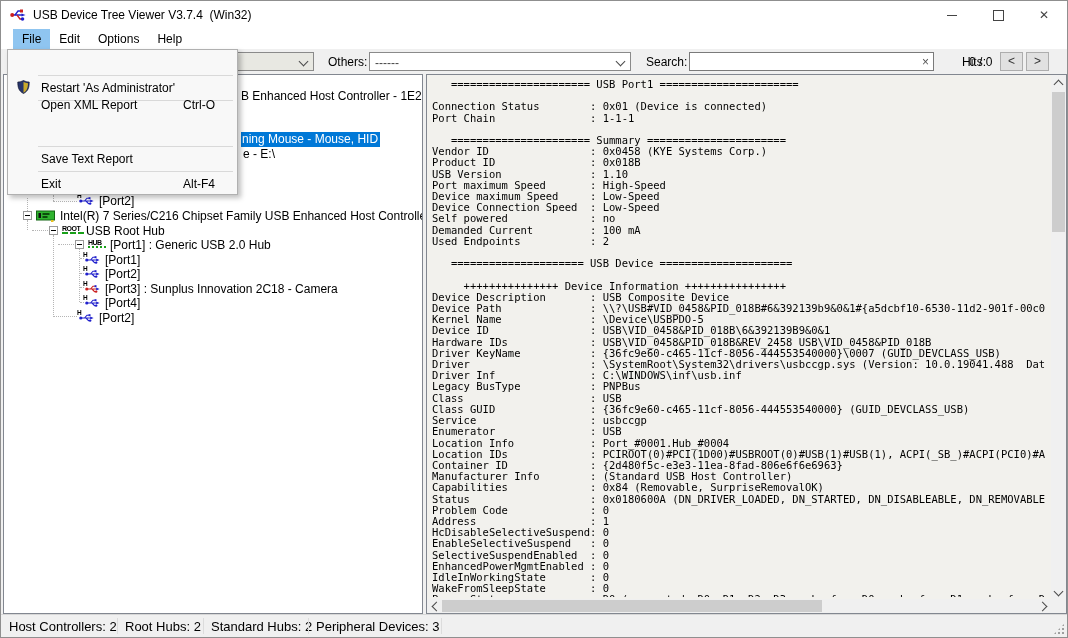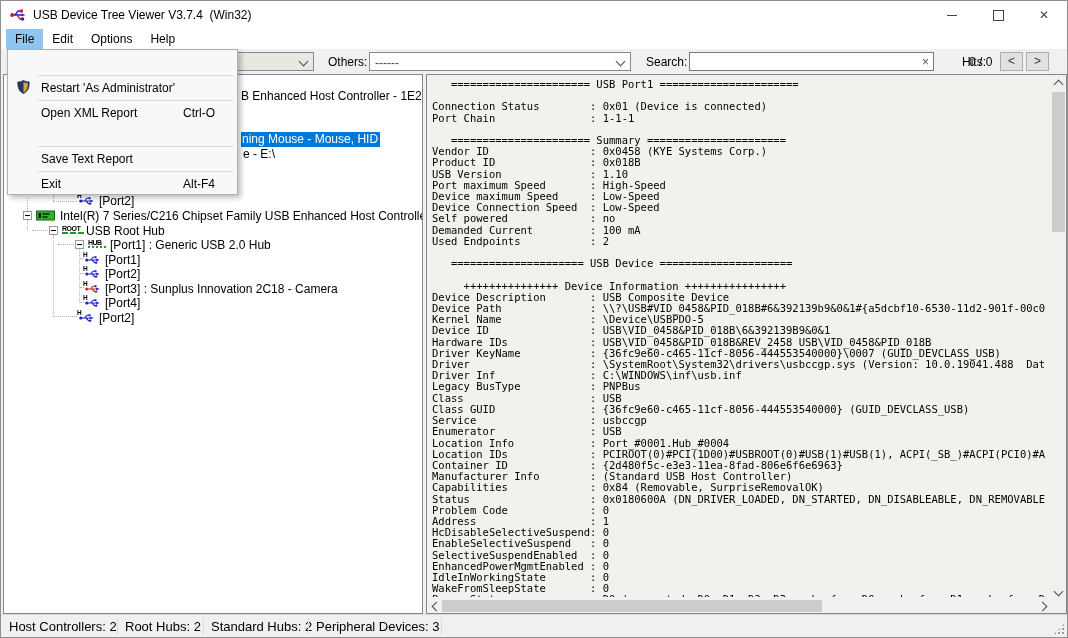--- a/index.html
+++ b/index.html
@@ -8,21 +8,21 @@
   
   .titlebar{position:absolute;left:0;top:0;width:100%;height:28px;background:#ffffff;}
   .app-icon{position:absolute;left:9px;top:6px;width:16px;height:16px;}
   .title-text{position:absolute;left:32px;top:7px;font-size:12px;color:#000;white-space:pre;}
   .capbtn{position:absolute;top:0;width:46px;height:28px;display:flex;align-items:center;justify-content:center;}
   .capbtn.min{right:92px}.capbtn.max{right:46px}.capbtn.close{right:0}
   .glyph-min{width:10px;height:1px;background:#444;}
   .glyph-max{width:9px;height:9px;border:1px solid #444;}
   .glyph-close{font-size:12px;color:#444;line-height:1;}
   
-  .menubar{position:absolute;left:0;top:28px;width:100%;height:20px;background:#ffffff;display:flex;align-items:flex-end;padding-left:5px;box-sizing:border-box;}
+  .menubar{position:absolute;left:0;top:28px;width:100%;height:20px;background:#ffffff;display:flex;align-items:flex-end;padding-left:12px;box-sizing:border-box;}
   .menubar .mbi{padding:3px 9px 0 9px;height:100%;box-sizing:border-box;}
   .menubar .mbi.active{background:#8fc5f0;}
   
   .filemenu{position:absolute;left:6px;top:48px;width:231px;height:146px;background:#f8f8f8;
             border:1px solid #b0b0b0;box-shadow:3px 3px 5px rgba(0,0,0,.25);z-index:50;box-sizing:border-box;}
   .mi{position:absolute;left:0;width:100%;height:21px;}
   .mi-label{position:absolute;left:33px;top:4px;}
   .mi-short{position:absolute;right:22px;top:4px;}
   .msep{position:absolute;left:30px;right:4px;height:1px;background:#d9d9d9;}
   .shield{position:absolute;left:9px;top:3px;width:13px;height:14px;}
@@ -330,21 +330,21 @@
   <div class="filemenu">
     <div class="msep" style="top:25px;"></div>
     <div class="mi" style="top:27px;">
       <svg class="shield" viewBox="0 0 13 14">
         <path d="M6.5 0.5 C4.5 1.6 2.5 2 0.8 2 C0.8 7 1.5 11 6.5 13.5 C11.5 11 12.2 7 12.2 2 C10.5 2 8.5 1.6 6.5 0.5 Z" fill="#27356b" stroke="#10142e" stroke-width="0.7"></path>
         <path d="M6.5 2 V12.8 C10.2 10.7 10.9 7 11 3.2 C9.4 3 7.9 2.7 6.5 2 Z" fill="#e8c020" opacity="0.85"></path>
       </svg>
       <span class="mi-label">Restart 'As Administrator'</span>
     </div>
     <div class="msep" style="top:50px;"></div>
-    <div class="mi" style="top:52px;">
+    <div class="mi" style="top:44px;">
       <span class="mi-label">Open XML Report</span>
       <span class="mi-short">Ctrl-O</span>
     </div>
     <div class="msep" style="top:96px;"></div>
     <div class="mi" style="top:98px;">
       <span class="mi-label">Save Text Report</span>
     </div>
     <div class="msep" style="top:121px;"></div>
     <div class="mi" style="top:123px;">
       <span class="mi-label">Exit</span>

